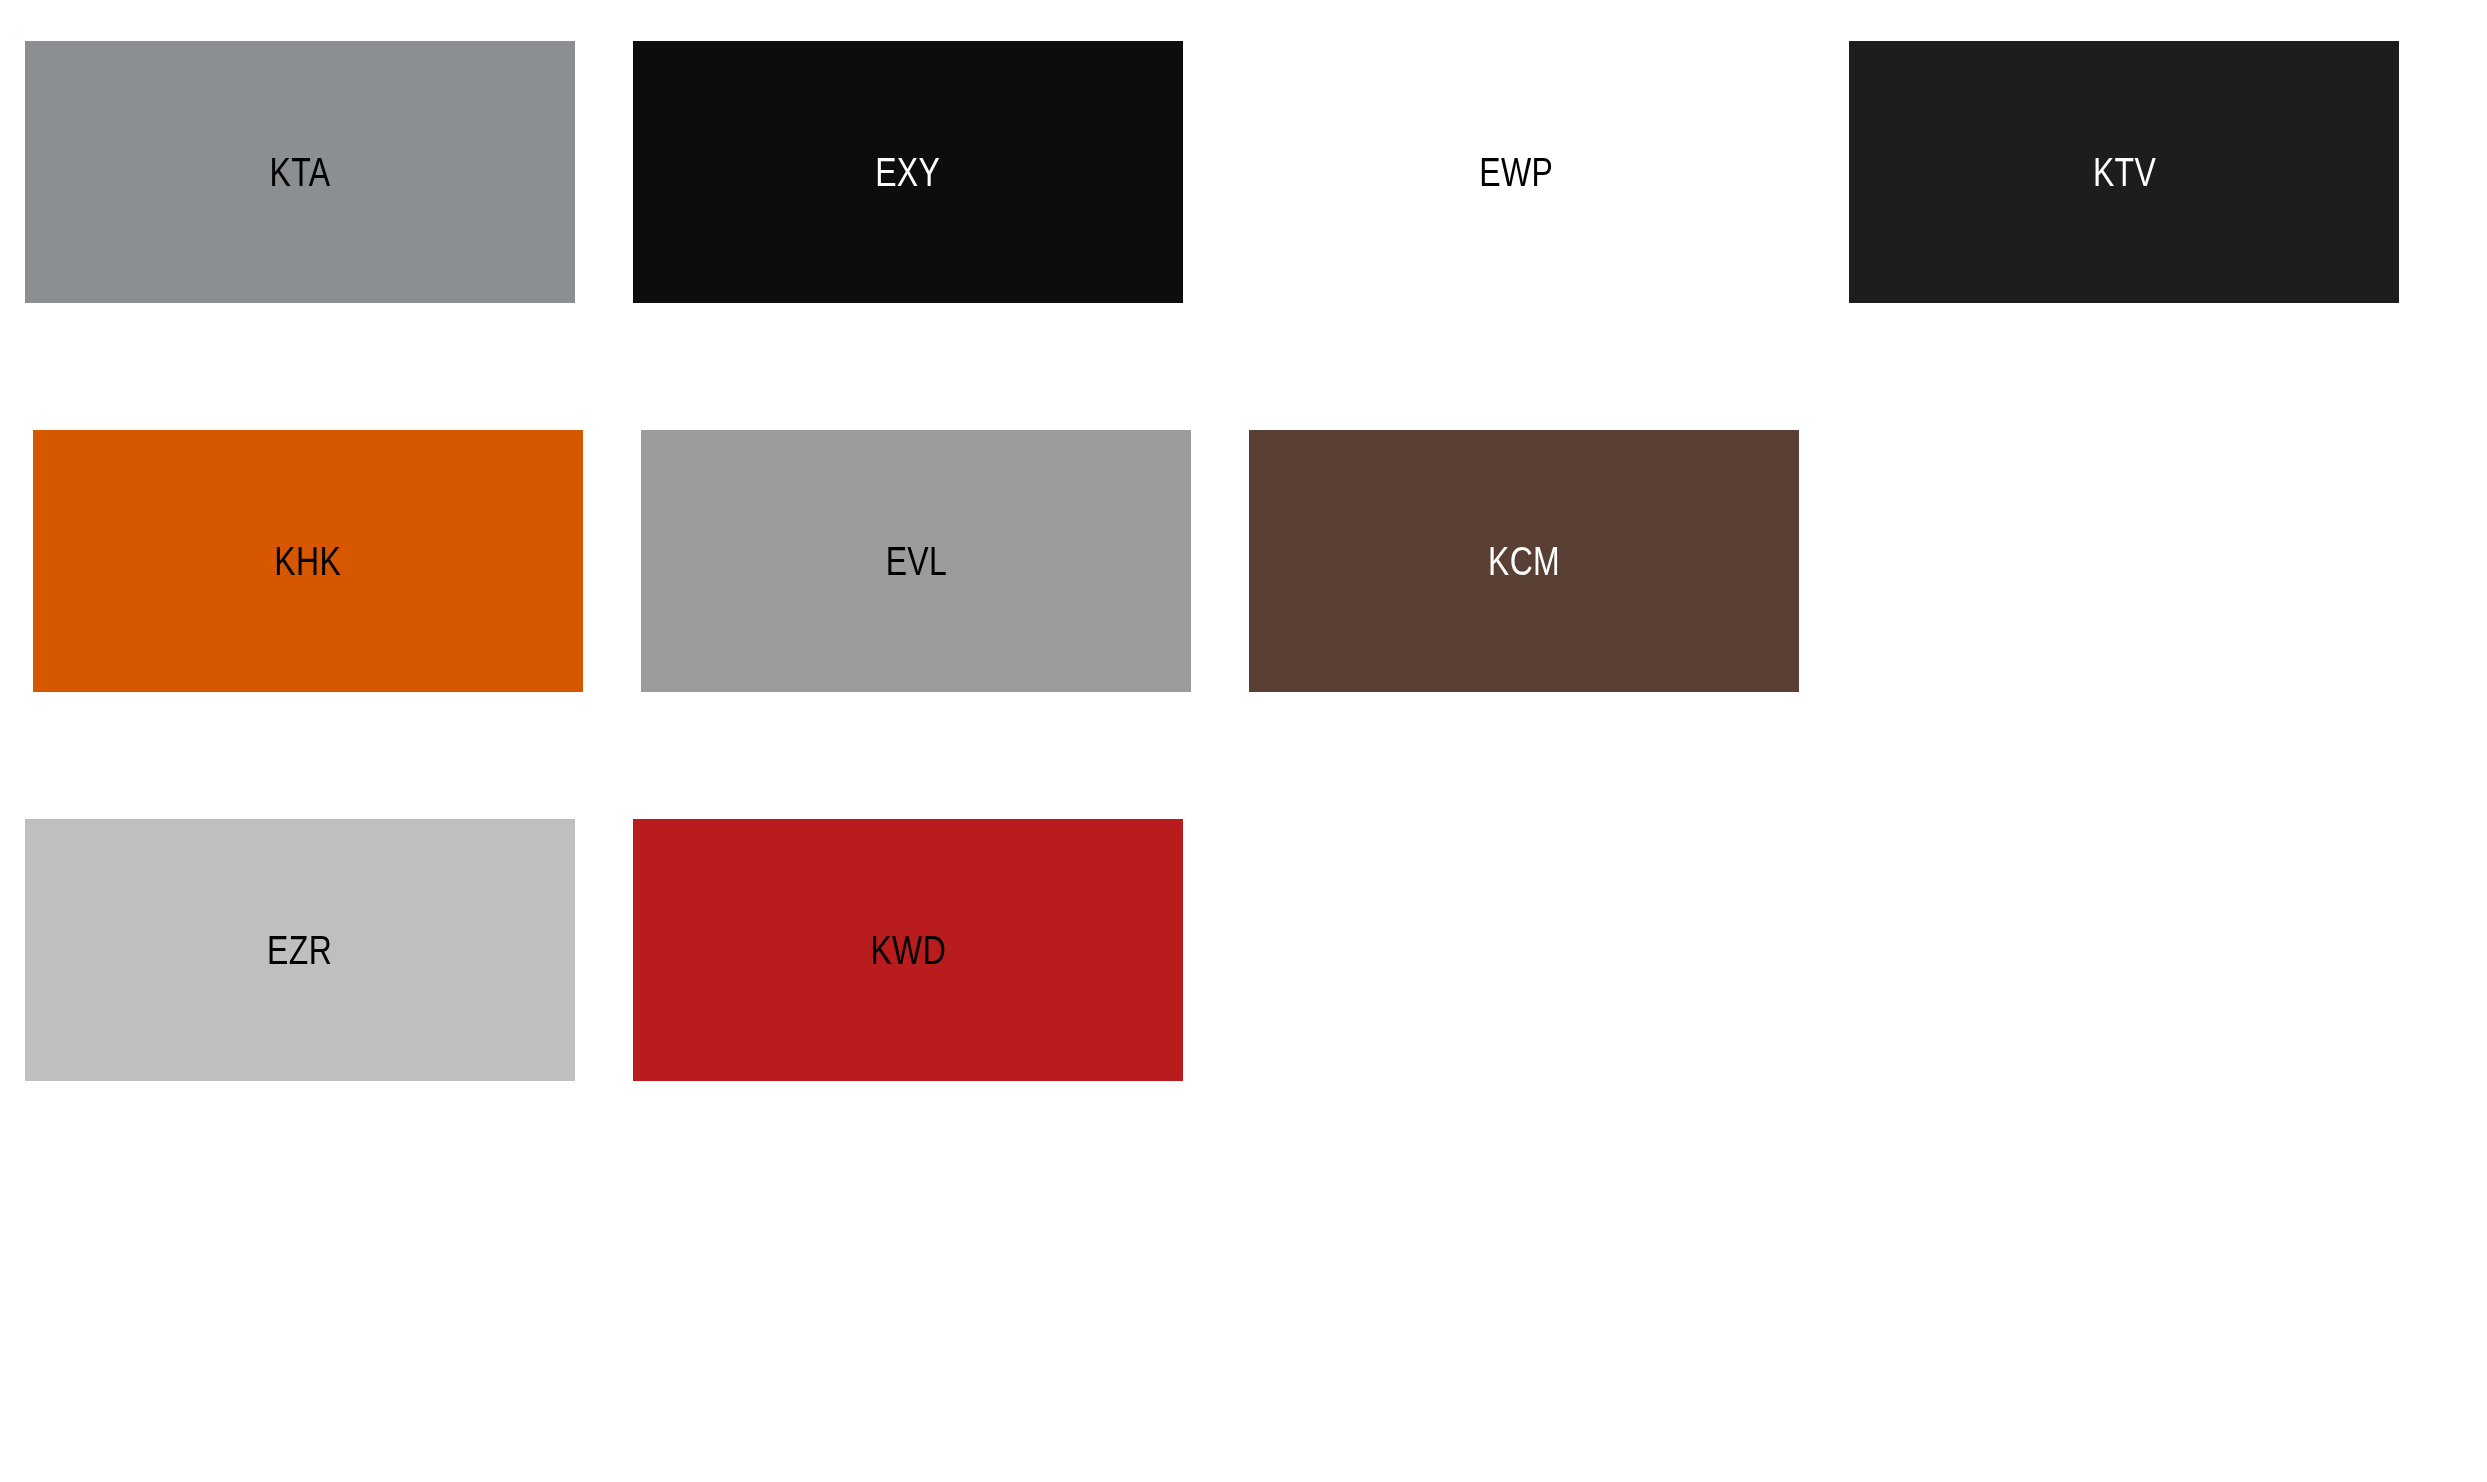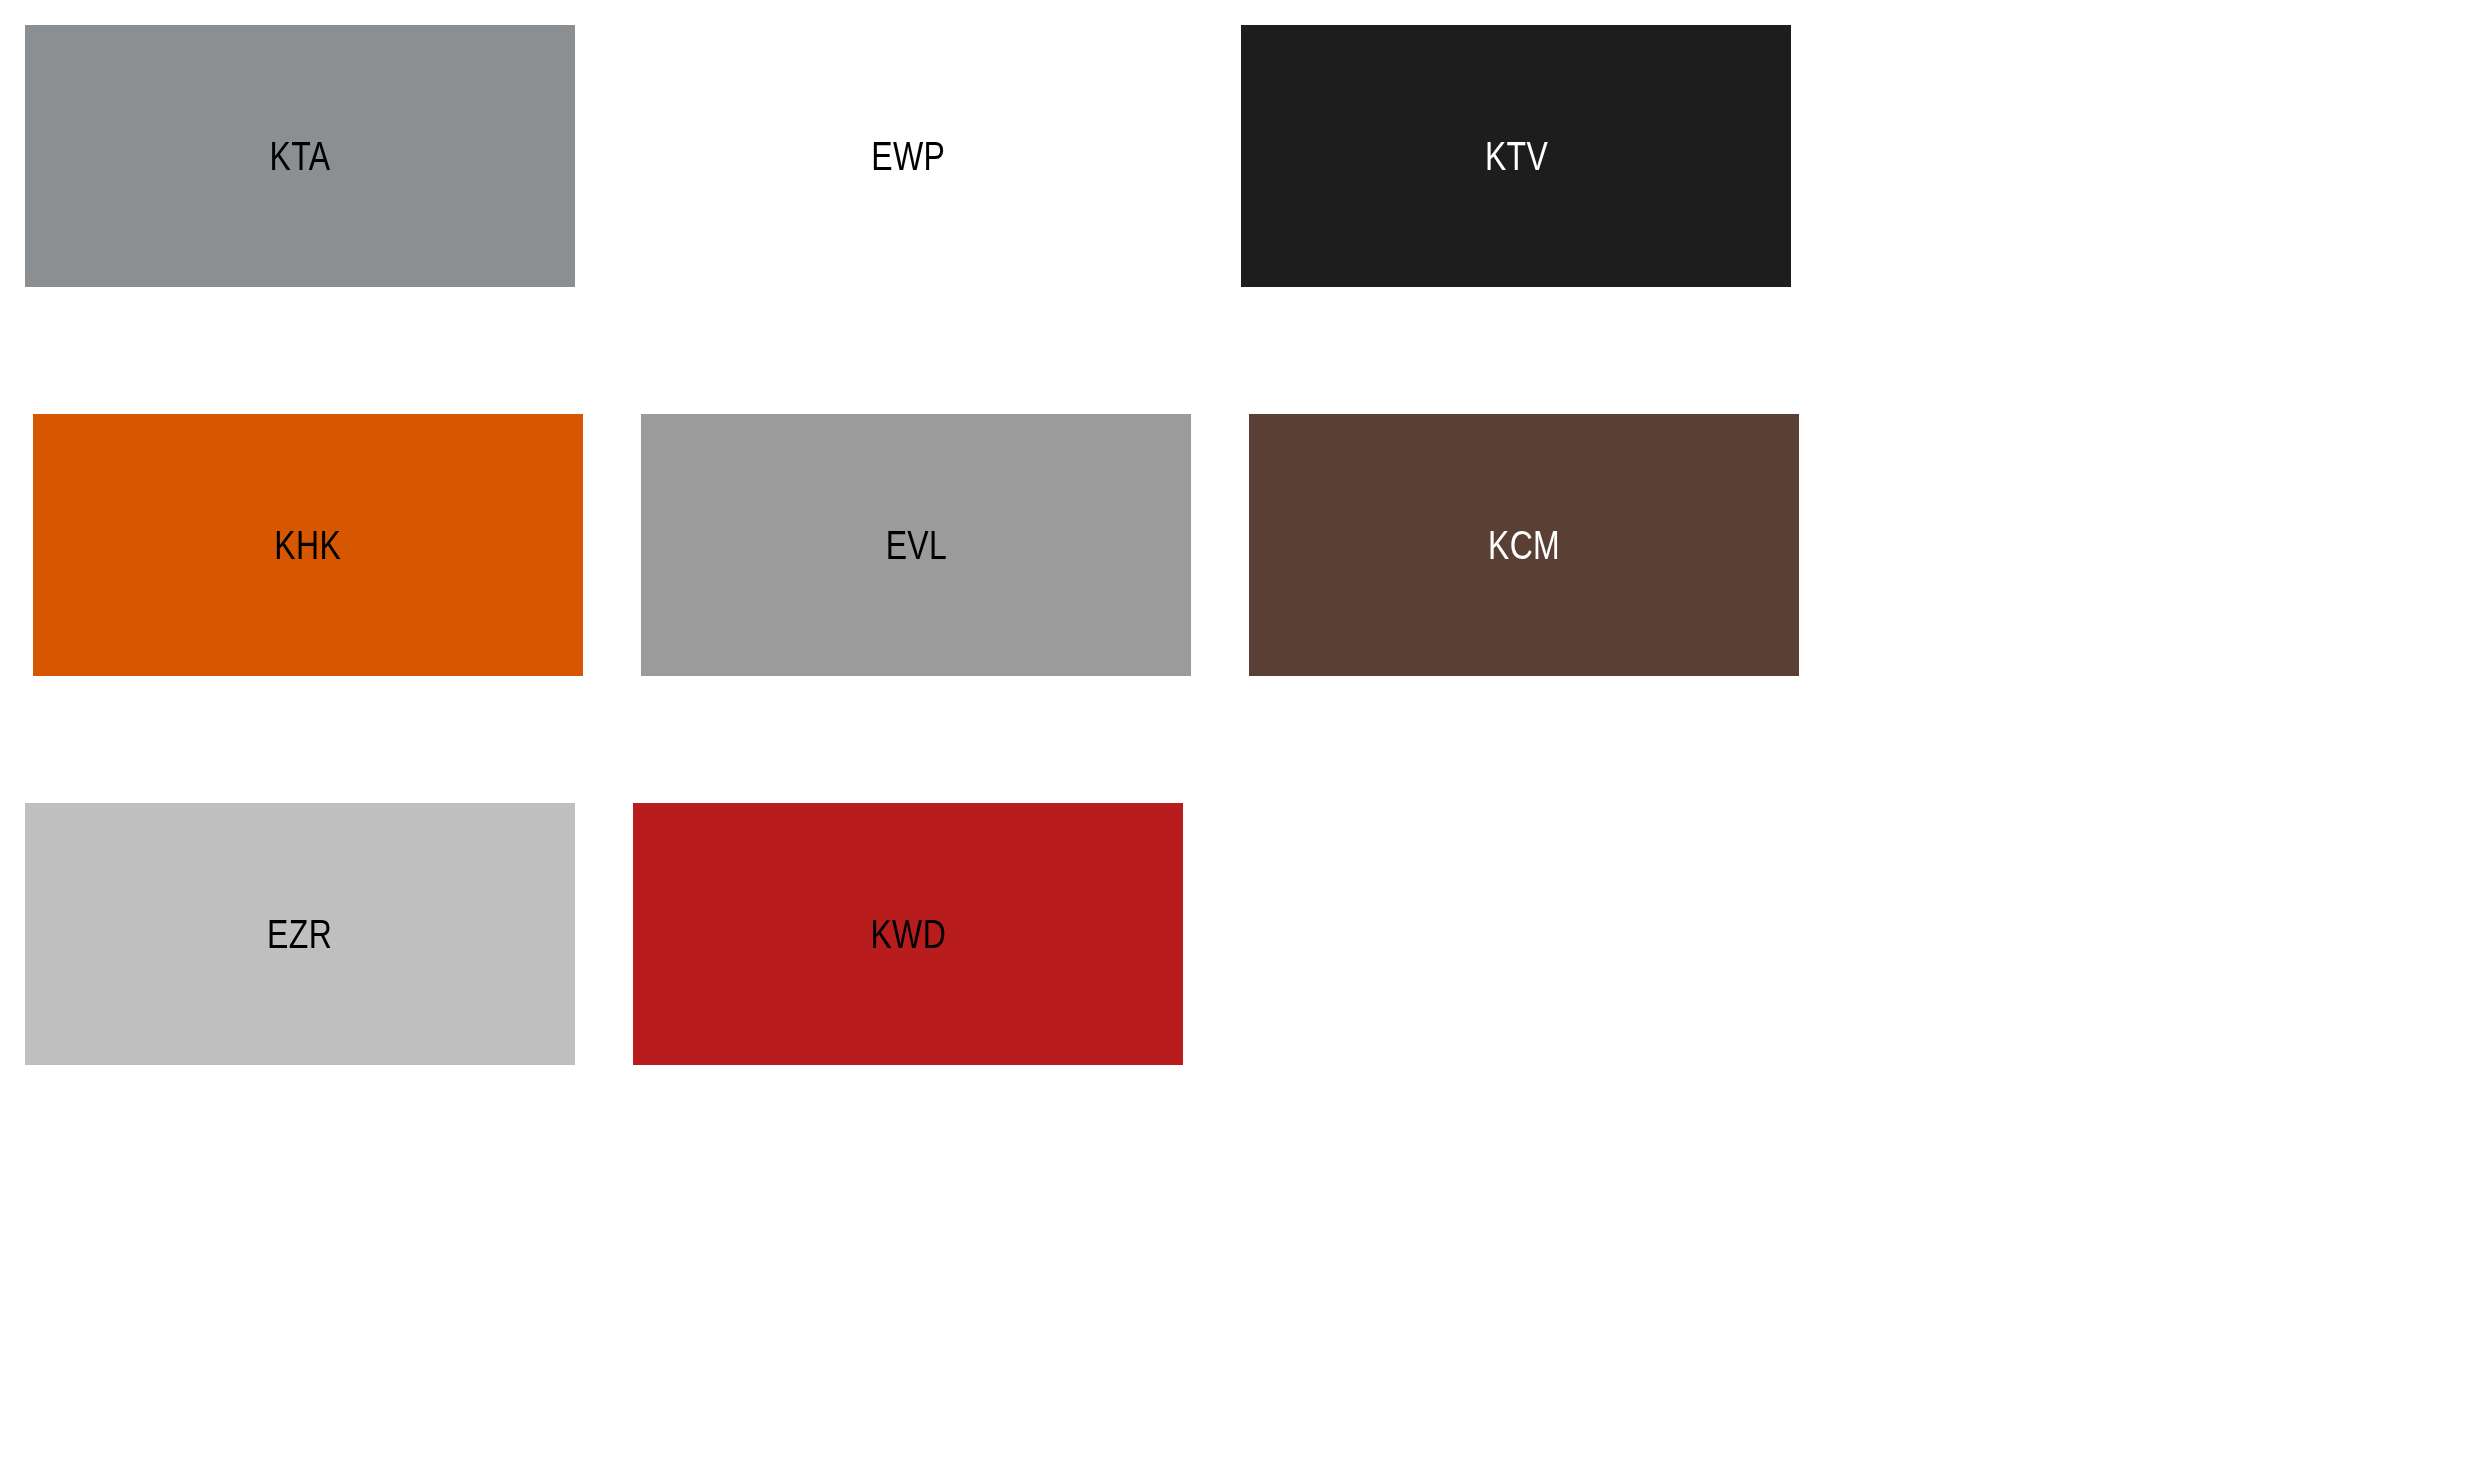--- a/index.html
+++ b/index.html
@@ -10,21 +10,21 @@
   }
   body {
     width: 2487px;
     height: 1482px;
     font-family: "Liberation Sans", "DejaVu Sans", sans-serif;
     overflow: hidden;
   }
   #swatch-grid {
     position: absolute;
     left: 0;
-    top: 0;
+    top: 16px;
     width: 2487px;
     height: 1462px;
     box-sizing: border-box;
     padding: 25px 0 0 25px;
   }
   .swatch-row {
     display: flex;
     flex-direction: row;
     height: 262px;
     margin-bottom: 127px;
@@ -58,20 +58,23 @@
 </style>
 </head>
 <body>
 
 <div id="swatch-grid">
 
   <div class="swatch-row">
     <div class="swatch" style="background-color: rgb(139, 143, 146);">
       <span class="swatch-label" style="color: rgb(0, 0, 0);">KTA</span>
     </div>
+    <div class="swatch" style="background-color: rgb(13, 13, 13);">
+      <span class="swatch-label" style="color: rgb(255, 255, 255);">EXY</span>
+    </div>
     <div class="swatch" style="background-color: rgb(255, 255, 255);">
       <span class="swatch-label" style="color: rgb(0, 0, 0);">EWP</span>
     </div>
     <div class="swatch" style="background-color: rgb(29, 29, 29);">
       <span class="swatch-label" style="color: rgb(255, 255, 255);">KTV</span>
     </div>
   </div>
 
   <div class="swatch-row">
     <div class="swatch" style="background-color: rgb(214, 87, 0); margin-left: 8px;">

